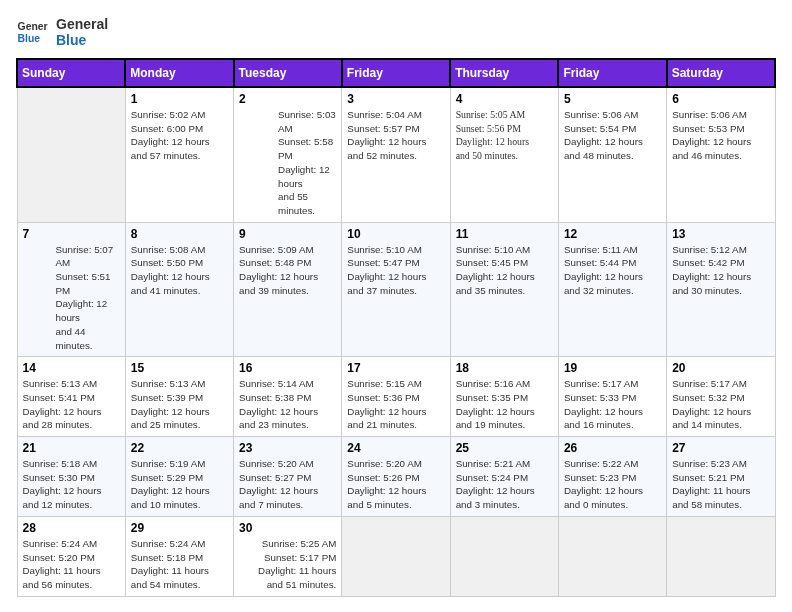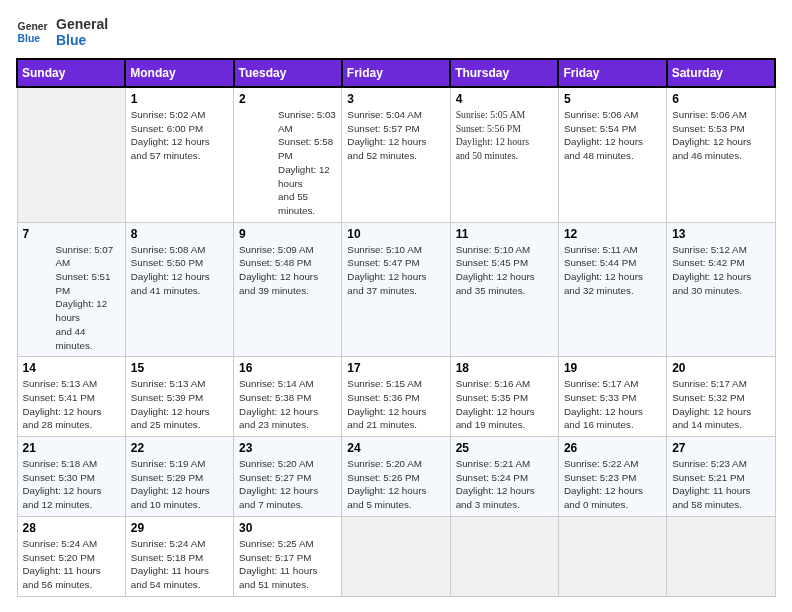--- a/index.html
+++ b/index.html
@@ -319,21 +319,21 @@
         </td>
         <td>
           <span class="day-number">29</span>
           <div class="day-info" style="white-space: pre-line;">Sunrise: 5:24 AM
 Sunset: 5:18 PM
 Daylight: 11 hours
 and 54 minutes.</div>
         </td>
         <td>
           <span class="day-number">30</span>
-          <div class="day-info" style="white-space: pre-line;">Sunrise: 5:25 AM
+          <div class="day-info" style="white-space: pre-line; text-align: right;">Sunrise: 5:25 AM
 Sunset: 5:17 PM
 Daylight: 11 hours
 and 51 minutes.</div>
         </td>
         <td class="empty-cell"></td>
         <td class="empty-cell"></td>
         <td class="empty-cell"></td>
         <td class="empty-cell"></td>
       </tr>
     </tbody>

